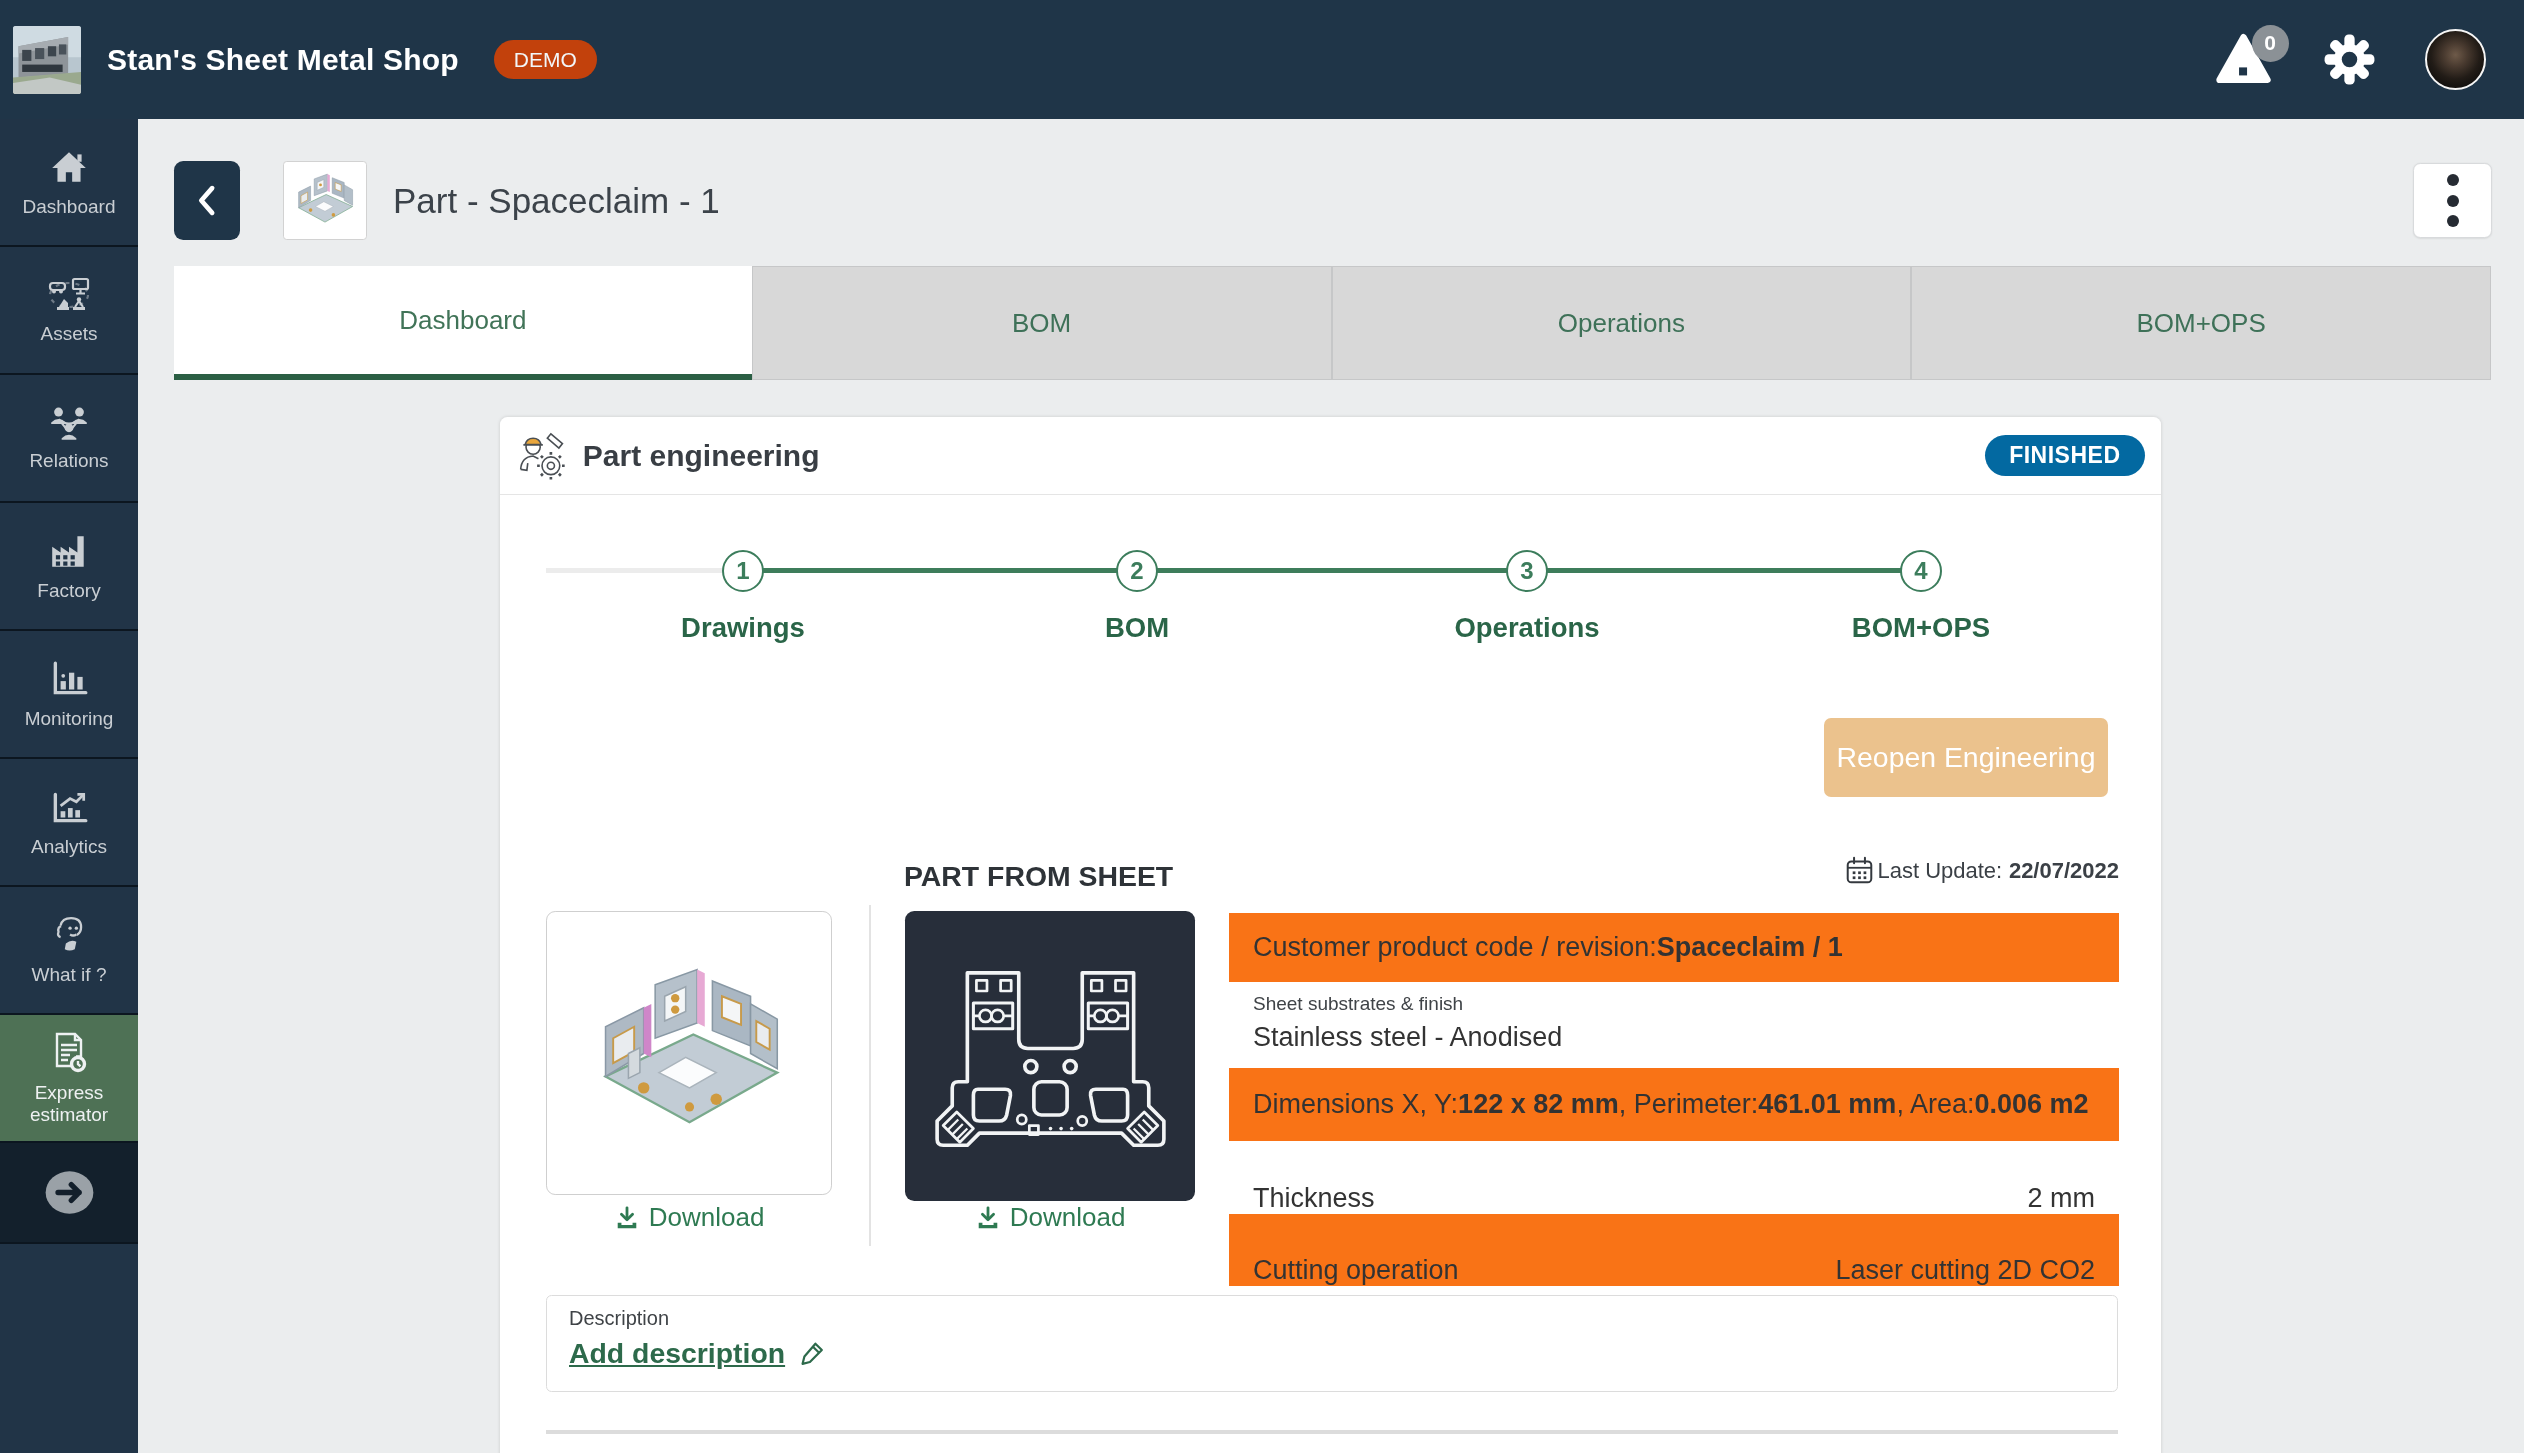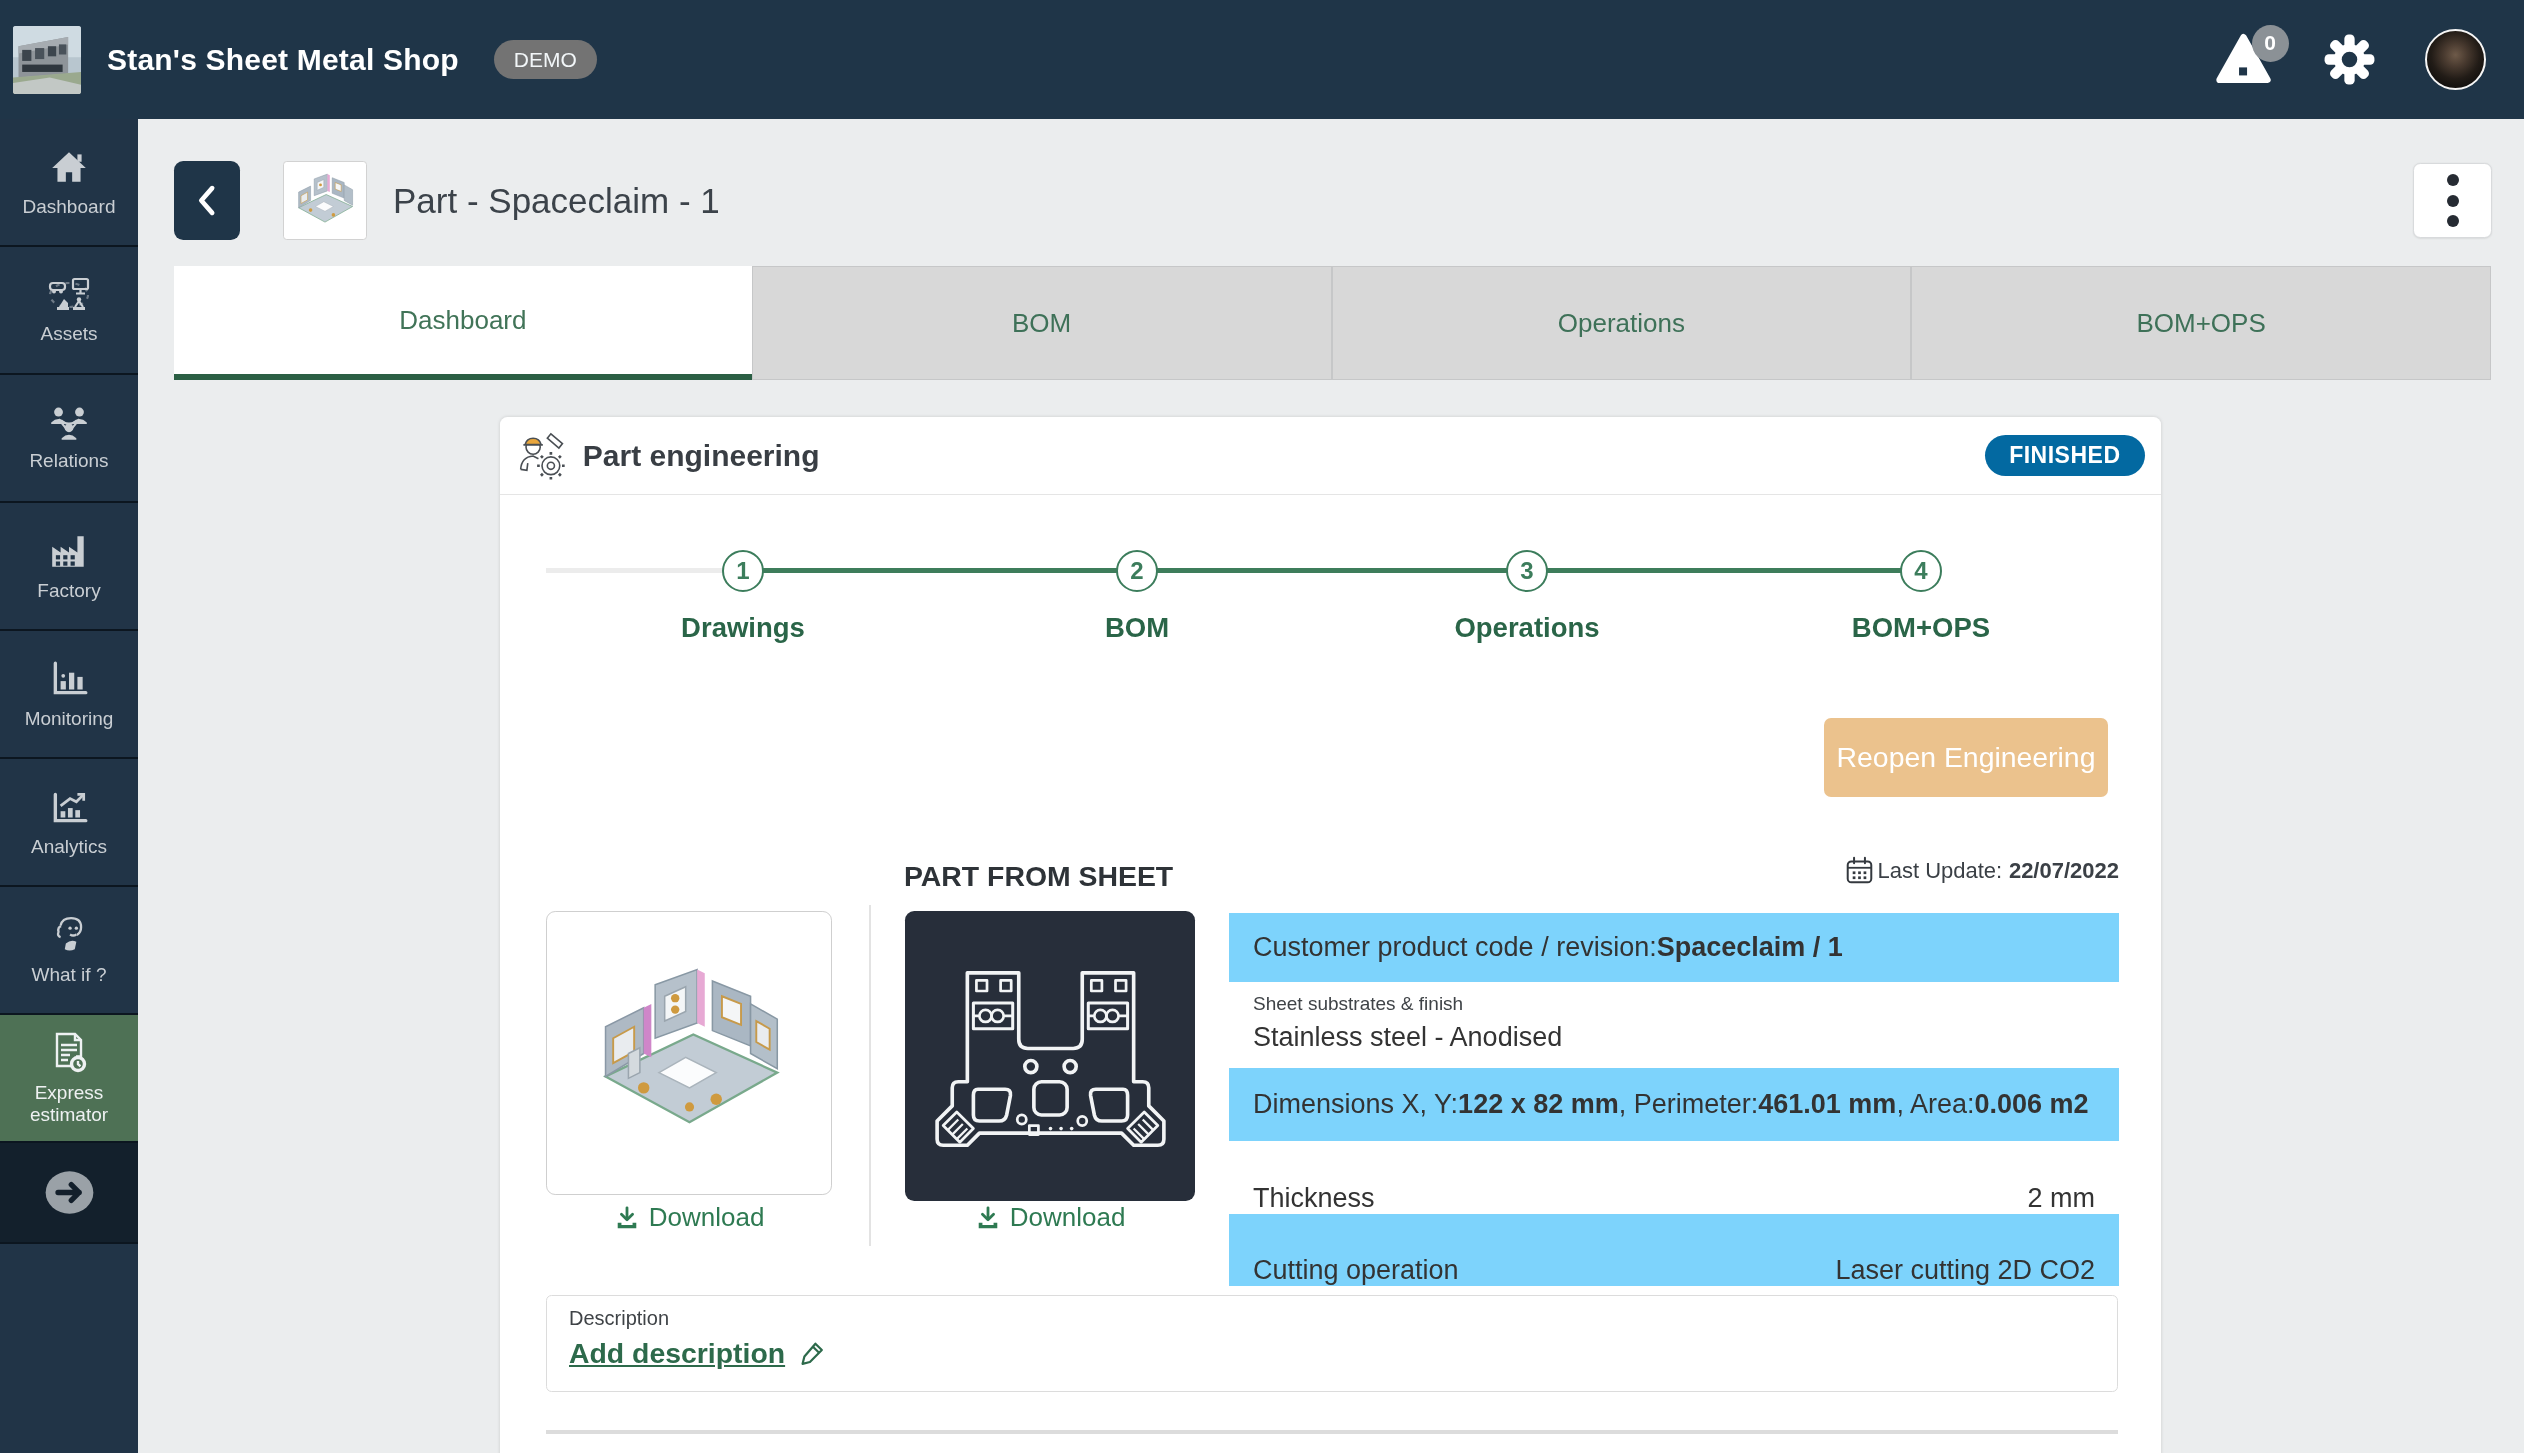--- a/index.html
+++ b/index.html
@@ -5,21 +5,21 @@
   * { margin:0; padding:0; box-sizing:border-box; }
   html,body { width:2525px; height:1453px; }
   body { font-family:"Liberation Sans", sans-serif; background:#ebedee; overflow:hidden; }
   #app { position:relative; width:2525px; height:1453px; overflow:hidden; }
 
   
   .topbar { position:absolute; left:0; top:0; width:2525px; height:119px; background:#1f3548;
             display:flex; align-items:center; z-index:30; }
   .logo { width:68px; height:68px; margin-left:13px; border-radius:2.8px; overflow:hidden; flex:0 0 auto; }
   .topbar-title { color:#fff; font-size:30px; font-weight:bold; margin-left:26px; letter-spacing:0.2px; }
-  .demo-badge { margin-left:35px; background:#737373; color:#f2f6f8; font-size:21px;
+  .demo-badge { margin-left:35px; background:#c2410c; color:#f2f6f8; font-size:21px;
                 padding:7.3px 20px; border-radius:20px; }
   .topbar-right { margin-left:auto; display:flex; align-items:center; gap:48px; margin-right:39px; }
   .notif-wrap { position:relative; width:59px; height:55px; cursor:pointer; }
   .notif-badge { position:absolute; top:-7.3px; right:-14.7px; width:37px; height:37px; border-radius:50%;
                  background:#8b9196; color:#fff; font-size:21px; font-weight:bold;
                  display:flex; align-items:center; justify-content:center; }
   .avatar { width:61px; height:61px; border-radius:50%; border:2.8px solid #f5f5f5;
             background:radial-gradient(circle at 50% 42%, #6e5a49 0%, #4a3b30 26%, #221c17 55%, #0c0b0a 85%); }
 
   
@@ -87,21 +87,21 @@
                  justify-content:center; cursor:pointer; }
   .thumb-dark { position:absolute; left:405px; top:494px; width:290px; height:290px; background:#272e3a;
                 border-radius:9.2px; display:flex; align-items:center; justify-content:center; cursor:pointer; }
   .dl-row { position:absolute; top:785px; display:flex; align-items:center; justify-content:center; gap:9.2px;
             font-size:26px; color:#2e7a52; cursor:pointer; }
   .vdivider { position:absolute; left:369px; top:488px; width:1.8px; height:341px; background:#e3e3e3; }
 
   
   .details { position:absolute; left:729px; top:496px; width:890px; }
   .drow { font-size:27px; color:#333; }
-  .drow.gray { background:#7dd3fc; }
+  .drow.gray { background:#f97316; }
   .drow .b { font-weight:bold; }
   .drow1 { height:69px; display:flex; align-items:center; padding:0 24px; }
   .drow2 { height:86px; padding:11px 24px 0 24px; }
   .drow2 .sub { font-size:19px; color:#3f4347; margin-bottom:7.3px; }
   .drow3 { height:73px; display:flex; align-items:center; padding:0 24px; }
   .drowkv { height:73px; display:flex; align-items:flex-end; justify-content:space-between; padding:0 24px; }
   .drow5 { height:72px; }
 
   
   .desc-box { position:absolute; left:46px; top:878px; width:1572px; height:97px; border:0.9px solid #dcdcdc;

